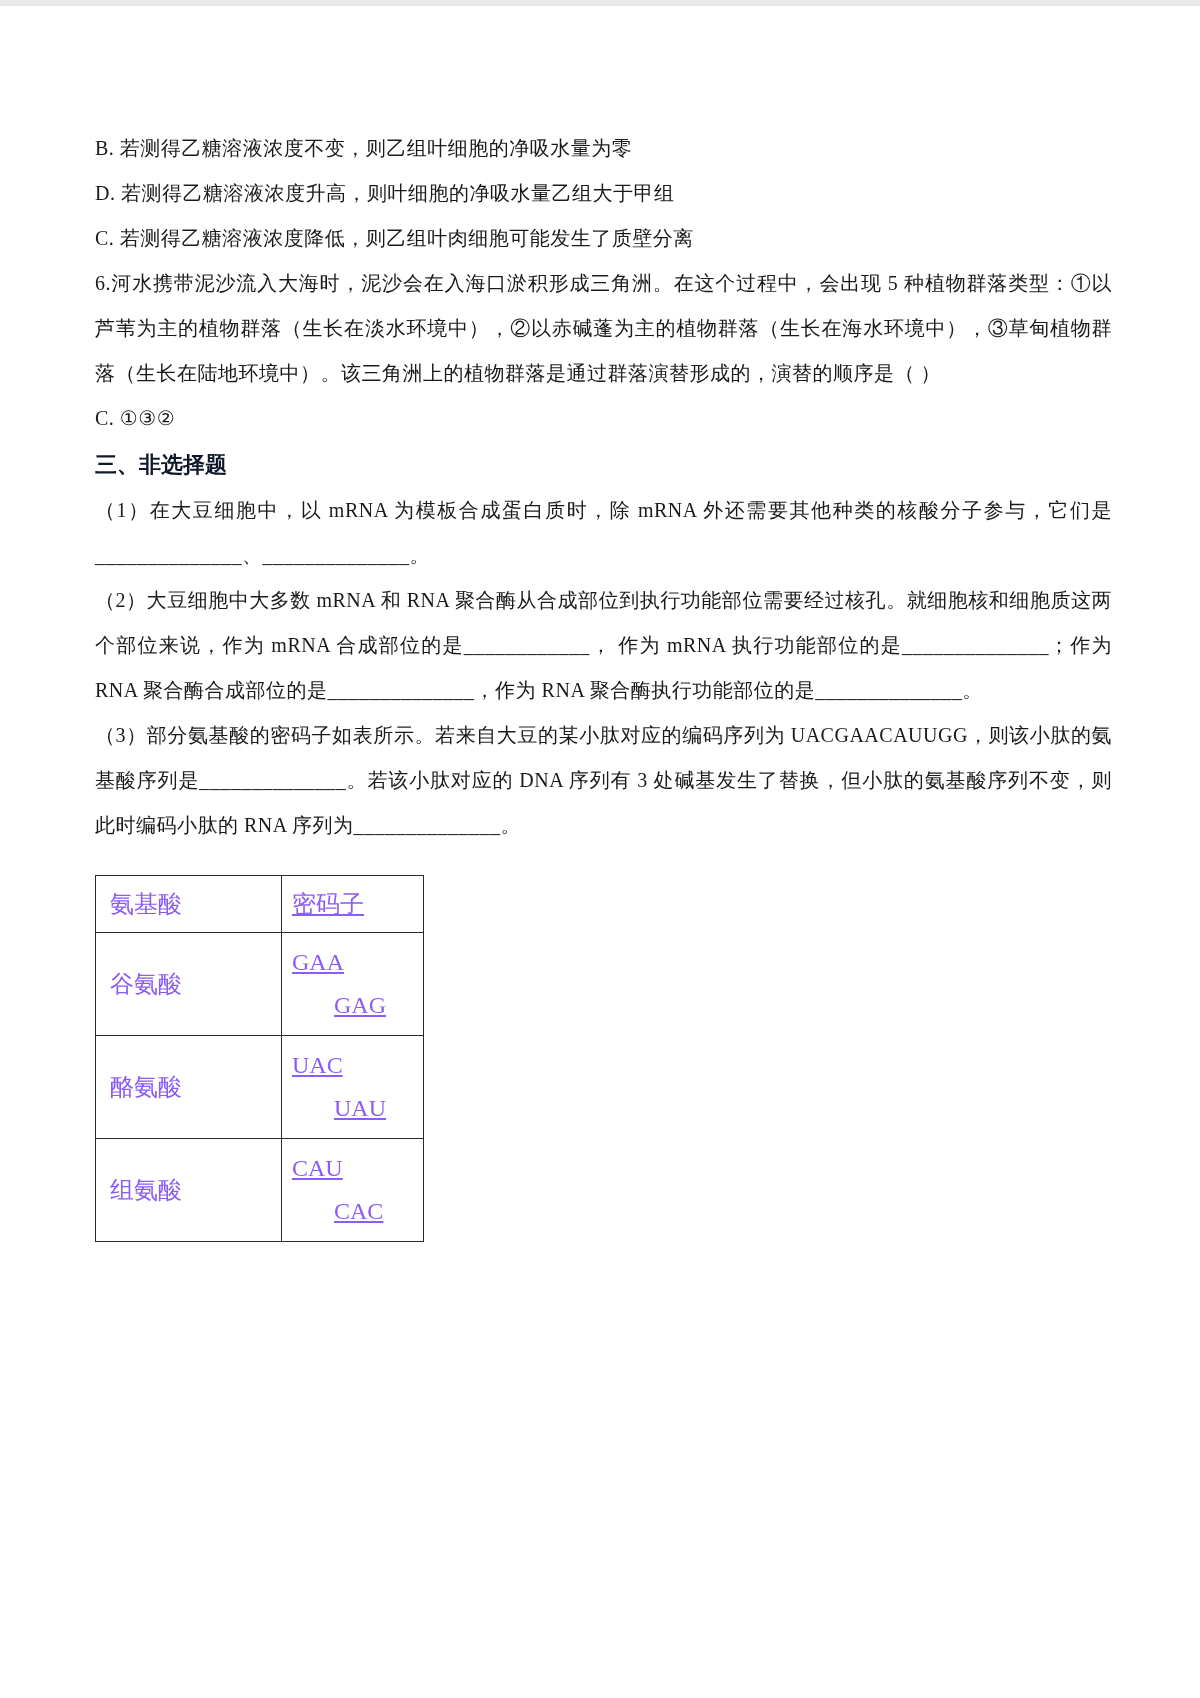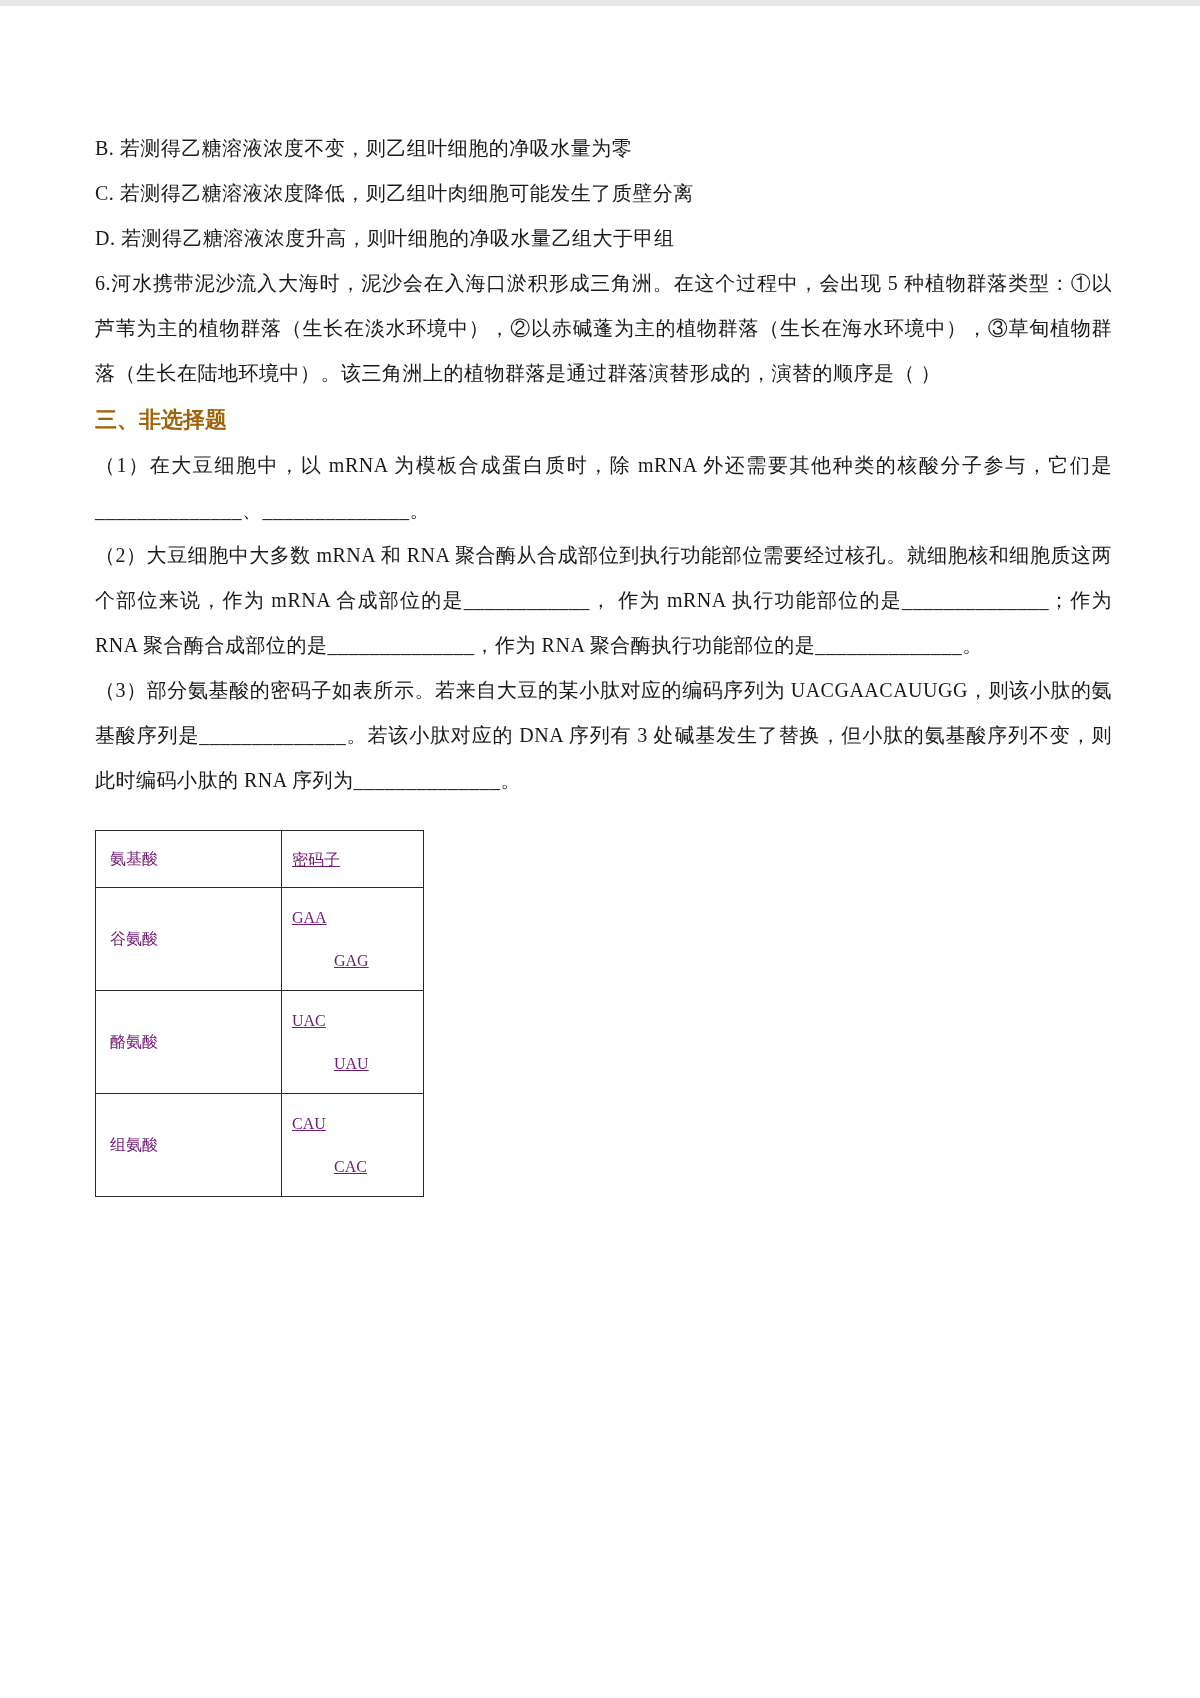--- a/index.html
+++ b/index.html
@@ -29,33 +29,33 @@
   }
   .option {
     text-align: left;
   }
   .section-header {
     margin: 0;
     line-height: 47px;
     font-family: "Liberation Sans", "DejaVu Sans", sans-serif;
     font-weight: bold;
     font-size: 22px;
-    color: #a16207;
+    color: #0f172a;
     text-align: left;
   }
   table.codon-table {
     border-collapse: collapse;
     margin-top: 27px;
     table-layout: fixed;
   }
   table.codon-table td {
     border: 1px solid #2a2a2a;
     vertical-align: middle;
-    font-size: 16px;
-    color: #701a75;
+    font-size: 24px;
+    color: #8b5cf6;
     box-sizing: border-box;
     padding: 0;
   }
   .amino-cell {
     width: 186px;
     padding-left: 14px !important;
   }
   .codon-cell {
     width: 142px;
     text-decoration: underline;
@@ -70,25 +70,26 @@
   .h-header { height: 57px; }
   .h-single { height: 58px; }
   .h-double { height: 103px; }
 </style>
 </head>
 <body>
 
 <div class="page">
 
   <p class="para option">B.  若测得乙糖溶液浓度不变，则乙组叶细胞的净吸水量为零</p>
+  <p class="para option">D.  若测得乙糖溶液浓度升高，则叶细胞的净吸水量乙组大于甲组</p>
   <p class="para option">C.  若测得乙糖溶液浓度降低，则乙组叶肉细胞可能发生了质壁分离</p>
-  <p class="para option">D.  若测得乙糖溶液浓度升高，则叶细胞的净吸水量乙组大于甲组</p>
 
   <p class="para">6.河水携带泥沙流入大海时，泥沙会在入海口淤积形成三角洲。在这个过程中，会出现 5 种植物群落类型：①以芦苇为主的植物群落（生长在淡水环境中），②以赤碱蓬为主的植物群落（生长在海水环境中），③草甸植物群落（生长在陆地环境中）。该三角洲上的植物群落是通过群落演替形成的，演替的顺序是（      ）</p>
 
+  <p class="para option">C.  ①③②</p>
 
   <p class="section-header">三、非选择题</p>
 
   <p class="para">（1）在大豆细胞中，以 mRNA 为模板合成蛋白质时，除 mRNA 外还需要其他种类的核酸分子参与，它们是______________、______________。</p>
   <p class="para">（2）大豆细胞中大多数 mRNA 和 RNA 聚合酶从合成部位到执行功能部位需要经过核孔。就细胞核和细胞质这两个部位来说，作为 mRNA 合成部位的是____________，  作为 mRNA 执行功能部位的是______________；作为 RNA 聚合酶合成部位的是______________，作为 RNA 聚合酶执行功能部位的是______________。</p>
   <p class="para">（3）部分氨基酸的密码子如表所示。若来自大豆的某小肽对应的编码序列为 UACGAACAUUGG，则该小肽的氨基酸序列是______________。若该小肽对应的 DNA 序列有 3 处碱基发生了替换，但小肽的氨基酸序列不变，则此时编码小肽的 RNA 序列为______________。</p>
 
   <table class="codon-table">
     <tbody>
       <tr class="h-header">

